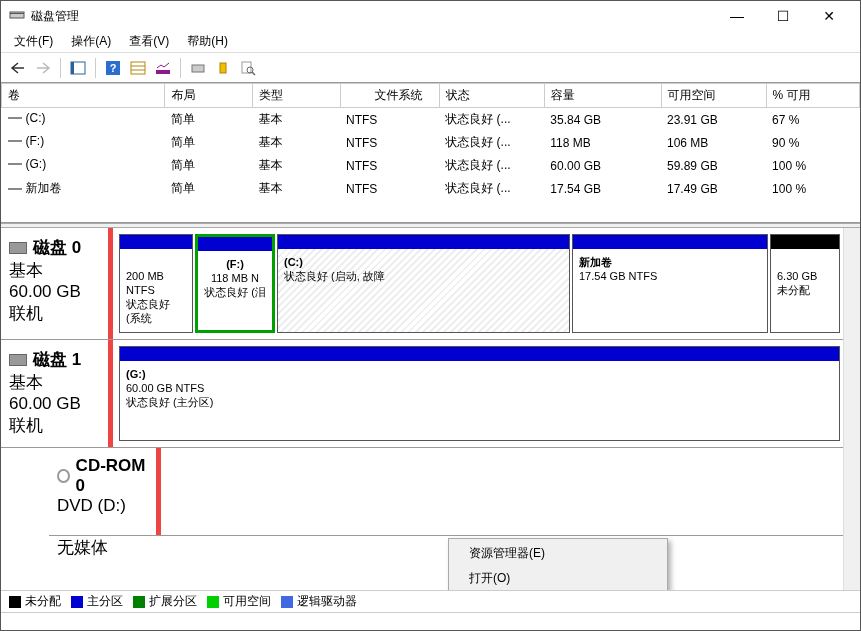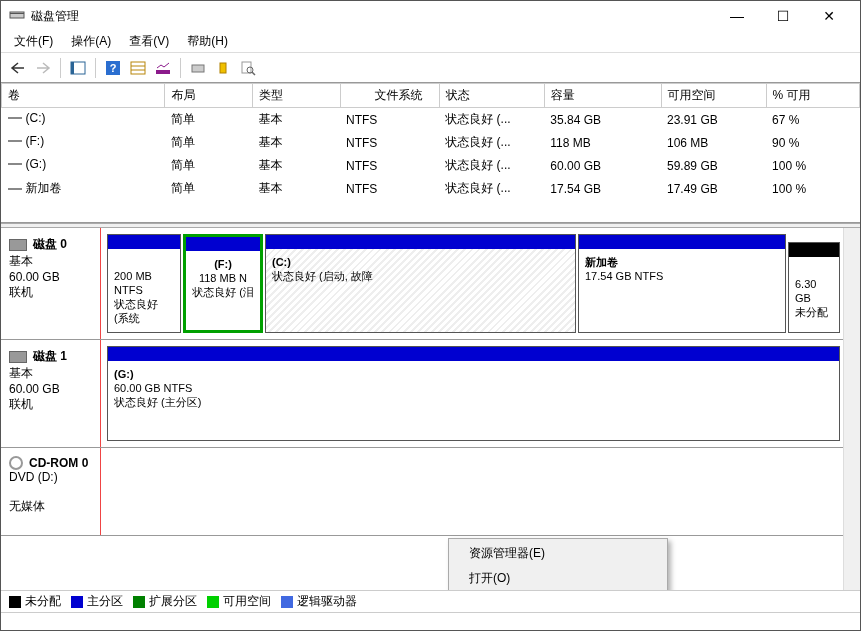--- a/index.html
+++ b/index.html
@@ -18,21 +18,21 @@
 .tb-sep { width: 1px; height: 20px; background: #ccc; margin: 0 3px; }
 .vol-table { border-collapse: collapse; width: 100%; }
 .vol-table th { text-align: left; font-weight: normal; padding: 3px 6px; border: 1px solid #ccc; background: #fff; font-size: 12px; }
 .vol-table td { padding: 3px 6px; font-size: 12px; white-space: nowrap; }
 .vol-table td.first { display: flex; align-items: center; gap: 4px; }
 .dash { display: inline-block; width: 14px; height: 2px; background: #888; }
 .list-wrap { height: 140px; overflow: hidden; border-bottom: 1px solid #999; }
 .graphical { flex: 1; background: #fff; overflow: hidden; position: relative; }
 .disk-row { display: flex; border-bottom: 1px solid #999; }
 .disk-row:first-child { border-top: 1px solid #999; }
-.disk-info { width: 100px; padding: 8px; font-size: 12px; border-right: 1px solid #ef4444; }
+.disk-info { width: 112px; padding: 8px; font-size: 17px; border-right: 5px solid #ef4444; }
 .disk-info .dname { display: flex; align-items: center; gap: 6px; font-weight: bold; }
 .disk-info .dicon { width: 18px; height: 12px; background: #999; border: 1px solid #666; }
 .disk-info .cdicon { width: 14px; height: 14px; border: 2px solid #999; border-radius: 50%; }
 .parts-cell { flex: 1; padding: 6px; display: flex; gap: 2px; }
 .part { border: 1px solid #555; display: flex; flex-direction: column; }
 .part-head { height: 14px; }
 .part-body { flex: 1; padding: 6px; font-size: 11px; line-height: 14px; background: #fff; }
 .blue-head { background: #0000d0; }
 .black-head { background: #000; }
 .sel-green { border: 3px solid #00a000; }
@@ -241,21 +241,21 @@
             <div>状态良好 (启动, 故障</div>
           </div>
         </div>
         <div class="part" style="flex:2;">
           <div class="part-head blue-head"></div>
           <div class="part-body">
             <b>新加卷</b>
             <div>17.54 GB NTFS</div>
           </div>
         </div>
-        <div class="part" style="width:52px;margin-top:8px;">
+        <div class="part" style="width:70px;">
           <div class="part-head black-head"></div>
           <div class="part-body">
             <div style="height:14px;"></div>
             <div>6.30 GB</div>
             <div>未分配</div>
           </div>
         </div>
       </div>
     </div>
 
@@ -274,21 +274,21 @@
           <div class="part-head blue-head"></div>
           <div class="part-body">
             <b>(G:)</b>
             <div>60.00 GB NTFS</div>
             <div>状态良好 (主分区)</div>
           </div>
         </div>
       </div>
     </div>
 
-    <div class="disk-row" style="height:88px;">
+    <div class="disk-row" style="height:88px;margin-left:48px;">
       <div class="disk-info">
         <div class="dname">
             <span class="cdicon"></span>
             <span>CD-ROM 0</span>
           </div>
         <div>DVD (D:)</div>
         <br>
         <div>无媒体</div>
       </div>
       <div class="parts-cell" style="padding-right:20px;"></div>

